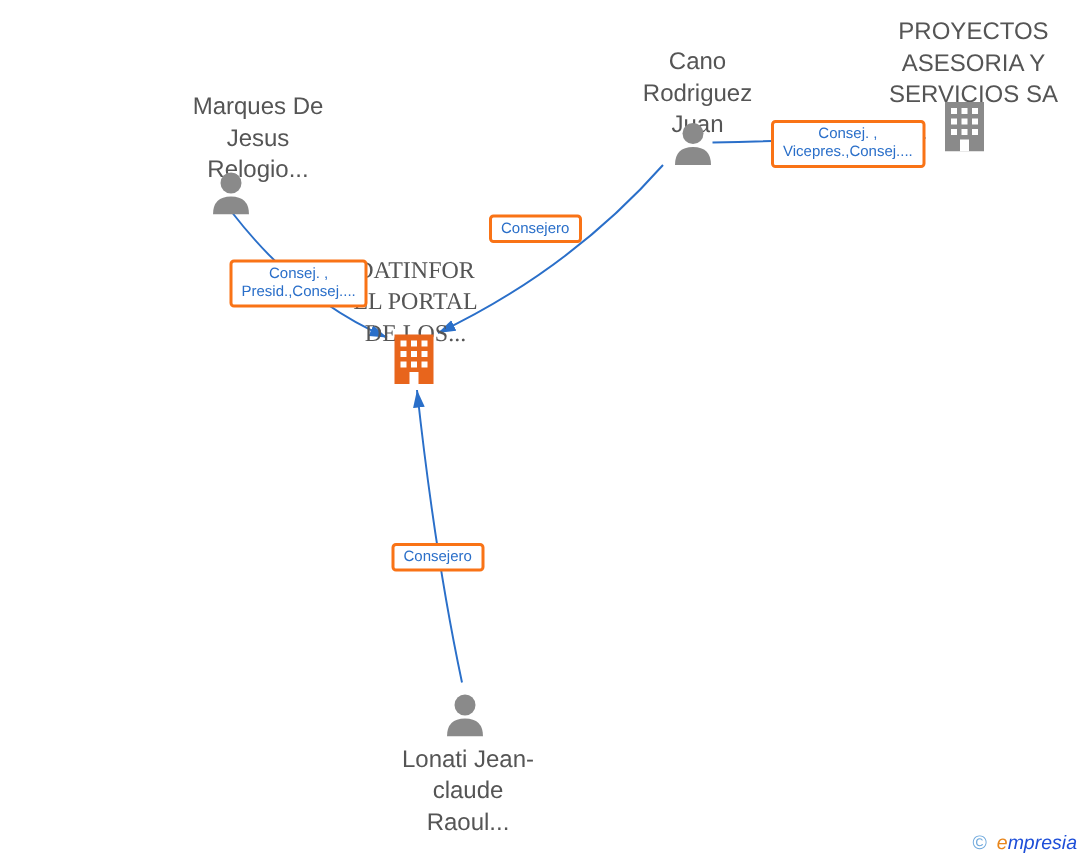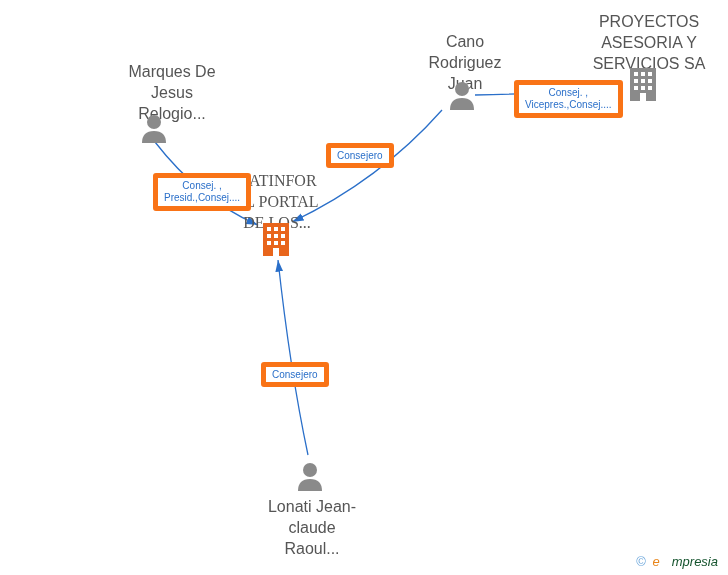--- a/index.html
+++ b/index.html
@@ -1,25 +1,25 @@
 <!DOCTYPE html>
 <html><head>
 <meta charset="utf-8">
 <style>
   * { margin: 0; padding: 0; box-sizing: border-box; }
   body { width: 728px; height: 575px; background: #fff; font-family: Arial, sans-serif; position: relative; overflow: hidden; }
   .canvas { position: absolute; top: 0; left: 0; width: 728px; height: 575px; }
   .node-label { position: absolute; color: #555; font-size: 16px; text-align: center; line-height: 1.3; }
-  .edge-label { position: absolute; font-size: 10px; color: #2a6fc9; background: #fff; border: 5px solid #f97316; border-radius: 3px; padding: 2px 6px; text-align: center; white-space: nowrap; }
+  .edge-label { position: absolute; font-size: 10px; color: #2a6fc9; background: #fff; border: 2px solid #f97316; border-radius: 3px; padding: 2px 6px; text-align: center; white-space: nowrap; }
   .person-icon { position: absolute; width: 28px; height: 30px; }
   .building-icon { position: absolute; width: 32px; height: 36px; }
   .watermark { position: absolute; bottom: 6px; right: 10px; font-size: 13px; font-style: italic; }
   .watermark .copy { color: #6ea8dc; font-style: normal; margin-right: 3px; }
   .watermark .e { color: #e8861c; }
-  .watermark .mp { color: #14532d; margin-left: 12px; }
+  .watermark .mp { color: #1d4ed8; }
 </style>
 </head>
 <body>
 
 <svg class="canvas" width="728" height="575">
   <defs>
     <marker id="arrow" markerWidth="10" markerHeight="10" refX="9" refY="3" orient="auto" markerUnits="strokeWidth">
       <path d="M0,0 L0,6 L9,3 z" fill="#2a6fc9"></path>
     </marker>
   </defs>

